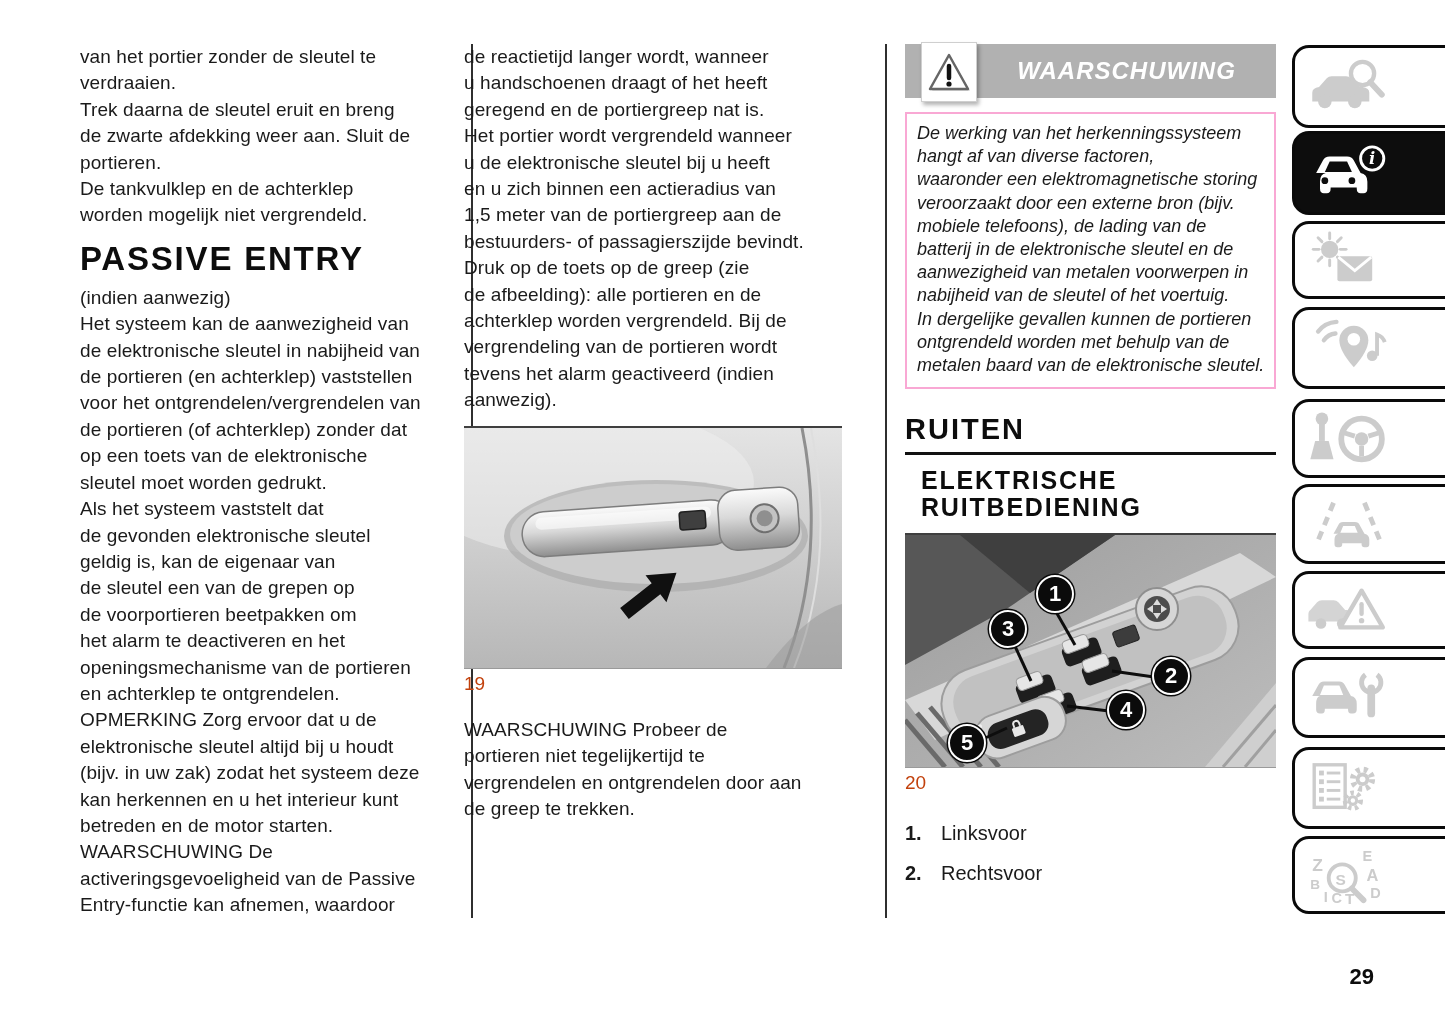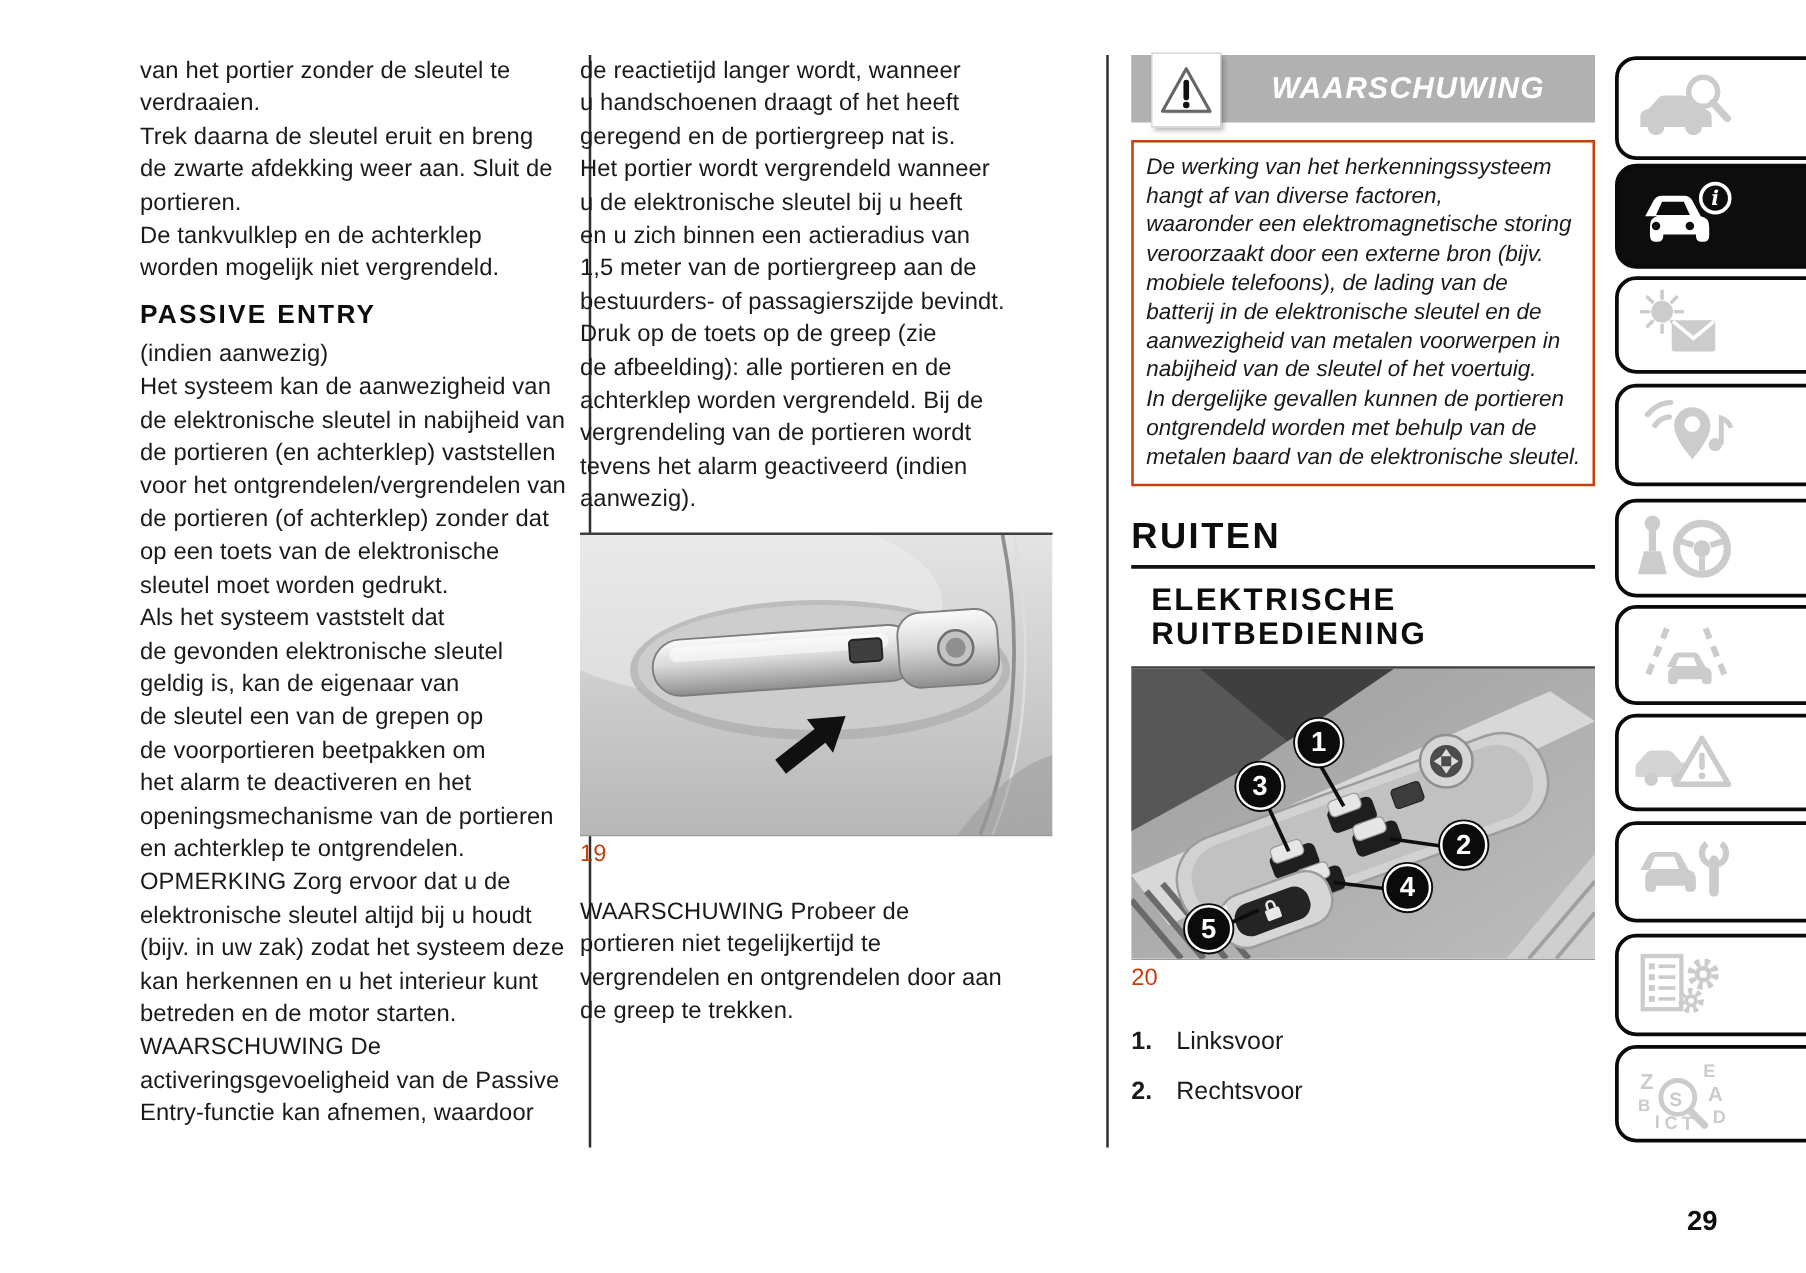--- a/index.html
+++ b/index.html
@@ -3,48 +3,48 @@
 <meta charset="utf-8">
 <style>
   html,body { margin:0; padding:0; background:#888; }
   .page {
     position:relative; width:1445px; height:1018px; margin:0 auto;
     background:#ffffff; overflow:hidden;
     font-family:"Liberation Sans","DejaVu Sans",sans-serif;
     color:#1a1a1a;
   }
   .col { position:absolute; top:44px; }
-  #col-left  { left:80px;  width:388px;margin-left:32px; }
+  #col-left  { left:80px;  width:388px; }
   #col-mid   { left:464px; width:378px; }
   #col-right { left:905px; width:371px; }
   .vdiv { position:absolute; top:44px; width:2px; height:874px; background:#2f2f2f; }
   #vdiv1 { left:471px; } #vdiv2 { left:885px; }
 
   .body-text { font-size:19px; line-height:26.4px; white-space:pre-line; letter-spacing:.1px; }
 
-  .h-passive { font-size:21px; font-weight:bold; letter-spacing:1.8px; margin:11px 0 7px; color:#0d0d0d; }
+  .h-passive { font-size:33px; font-weight:bold; letter-spacing:1.8px; margin:11px 0 7px; color:#0d0d0d; }
 
   
   .fig { position:relative; }
   .fig svg.fig-img { display:block; border-top:2px solid #3f3f3f; border-bottom:1px solid #9a9a9a; }
   .fig-caption { font-size:19px; color:#c2410c; margin-top:4px; }
 
   #fig19 { margin-top:12px; }
   .mid-warning { margin-top:22px; }
 
   
   .warn-header { display:flex; align-items:center; height:54px; background:#b1b1b1;padding-left:16px; }
   .warn-icon-box {
     width:54px; height:58px; background:#fff; border:1px solid #cfcfcf;
     box-shadow:2px 3px 4px rgba(0,0,0,.3);
     display:flex; align-items:center; justify-content:center; margin-top:2px;
   }
   .warn-title { flex:1; text-align:center; color:#fff; font-weight:bold; font-style:italic;
                 font-size:24px; letter-spacing:1px; }
-  .warn-box { border:2px solid #c2410c; margin-top:14px; padding:8px 8px 10px 10px;
+  .warn-box { border:2px solid #f9a8d4; margin-top:14px; padding:8px 8px 10px 10px;
               font-style:italic; font-size:18px; line-height:23.2px; white-space:pre-line; }
 
   .h-ruiten { font-size:29px; font-weight:bold; letter-spacing:2px; margin:24px 0 0; color:#0d0d0d; }
   .ruiten-rule { height:3px; background:#111; margin-top:6px; }
   .h-sub { font-size:25px; font-weight:bold; letter-spacing:1.8px; line-height:27px;
            white-space:pre-line; margin:12px 16px 0; color:#0d0d0d; }
   #fig20 { margin-top:12px; }
 
   .callout {
     position:absolute; width:38px; height:38px; border-radius:50%;

